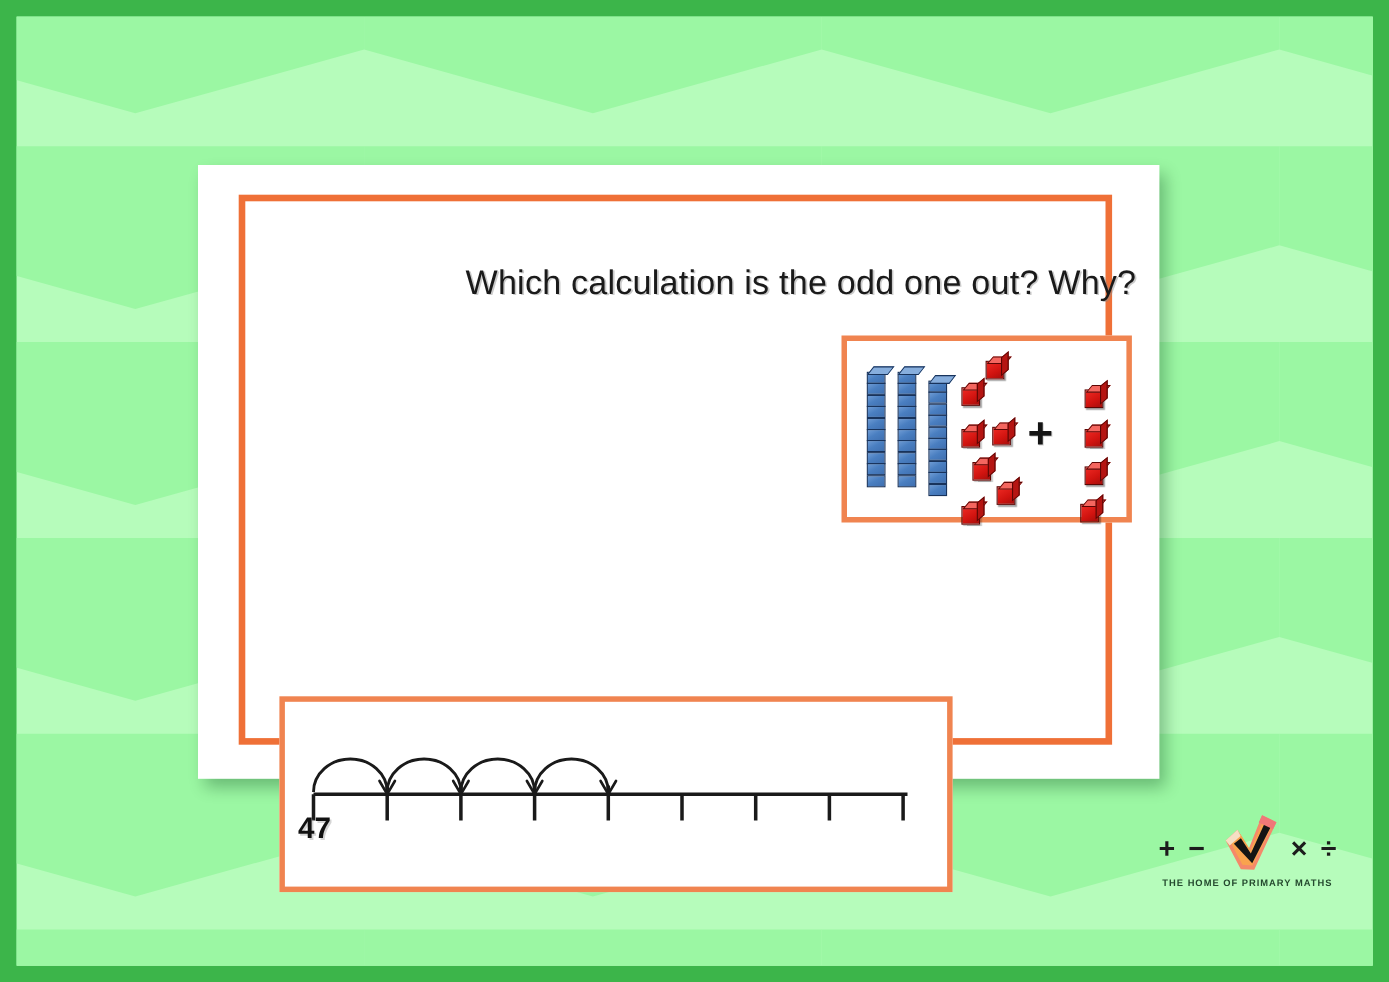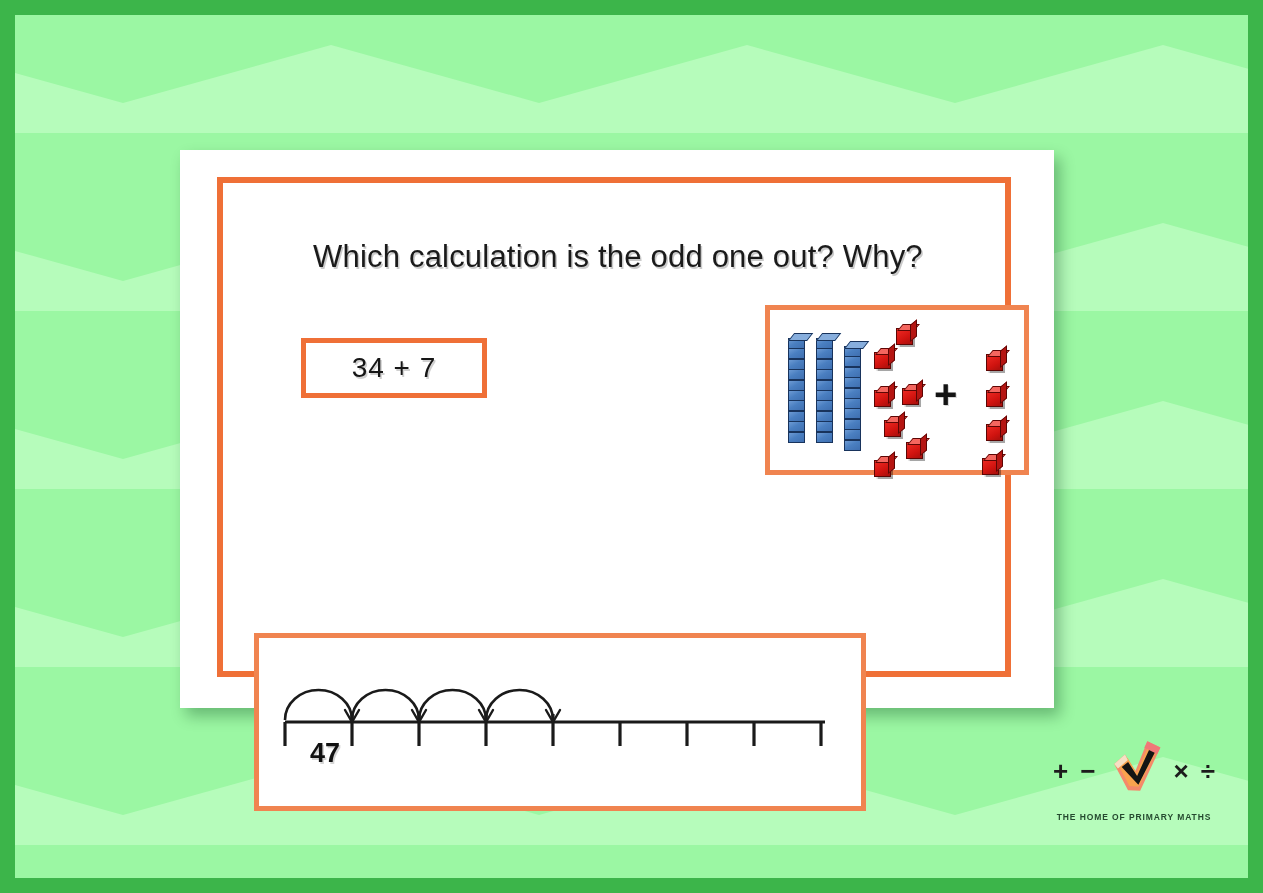--- a/index.html
+++ b/index.html
@@ -31,20 +31,21 @@
     border:6px solid #ef7037;
     box-sizing:border-box;
   }
 
   
   #question-title{
     position:absolute;left:90px;top:56px;width:720px;
     font-size:31px;color:#1a1a1a;letter-spacing:.2px;
     white-space:nowrap;
     text-shadow:1.5px 1.5px 0 rgba(140,140,140,.45);
+    text-align:right;
   }
 
   
   #calc-box{
     position:absolute;left:78px;top:155px;width:186px;height:60px;
     border:5px solid #ef7037;background:#fff;box-sizing:border-box;
     display:flex;align-items:center;justify-content:center;
   }
   #calc-text{
     font-size:28px;color:#161616;letter-spacing:1px;
@@ -99,42 +100,41 @@
   
   #numberline-box{
     position:absolute;left:31px;top:450px;width:612px;height:178px;
     border:5px solid #f08450;background:#fff;box-sizing:border-box;
   }
   #numberline-svg{position:absolute;left:18px;top:16px;}
   #numberline-start-label{
     position:absolute;left:12px;top:100px;
     font-size:27px;font-weight:700;color:#111;
     text-shadow:1.5px 1.5px 0 rgba(150,150,150,.4);
-    margin-left:39px;
   }
 
   
   #logo{
     position:absolute;left:1028px;top:748px;width:212px;height:92px;
     text-align:center;
   }
   #logo-symbols{
     position:relative;height:46px;
     display:flex;align-items:center;justify-content:center;gap:12px;
   }
   .logo-sym{font-size:26px;font-weight:700;color:#1c1c1c;line-height:1;}
   #logo-tick{position:relative;width:54px;height:44px;}
   #logo-tick svg{position:absolute;left:0;top:-8px;}
   #logo-title{
     font-size:19px;font-weight:700;letter-spacing:1.4px;color:#13331c;
     line-height:1.05;margin-top:1px;
   }
   #logo-tagline{
     font-size:8.5px;font-weight:700;letter-spacing:.9px;color:#254a2f;
-    margin-top:18px;
+    margin-top:3px;
   }
 </style>
 </head>
 <body>
 
 <div id="bg-border"></div>
 
 <div id="bg-pattern">
   <svg viewBox="0 0 1233 863" preserveAspectRatio="none" aria-hidden="true">
     <rect x="0" y="0" width="1233" height="863" fill="#b6fcbb"></rect>
@@ -170,23 +170,20 @@
       <path d="M1148,830 L1564,830 L1564,920 L1356,978 L1148,920 Z"></path>
     </g>
   </svg>
 </div>
 
 <div id="slide-card">
   <div id="slide-inner-frame">
 
     <div id="question-title">Which calculation is the odd one out? Why?</div>
 
-    <div id="calc-box">
-      <span id="calc-text">34 + 7</span>
-    </div>
 
     <div id="baseten-box">
       <div id="baseten-inner">
 
         <div class="rod" style="left:14px;top:24px;">
           <span class="rod-top"></span>
           <span class="cube-cell"></span>
             <span class="cube-cell"></span>
             <span class="cube-cell"></span>
           <span class="cube-cell"></span>

